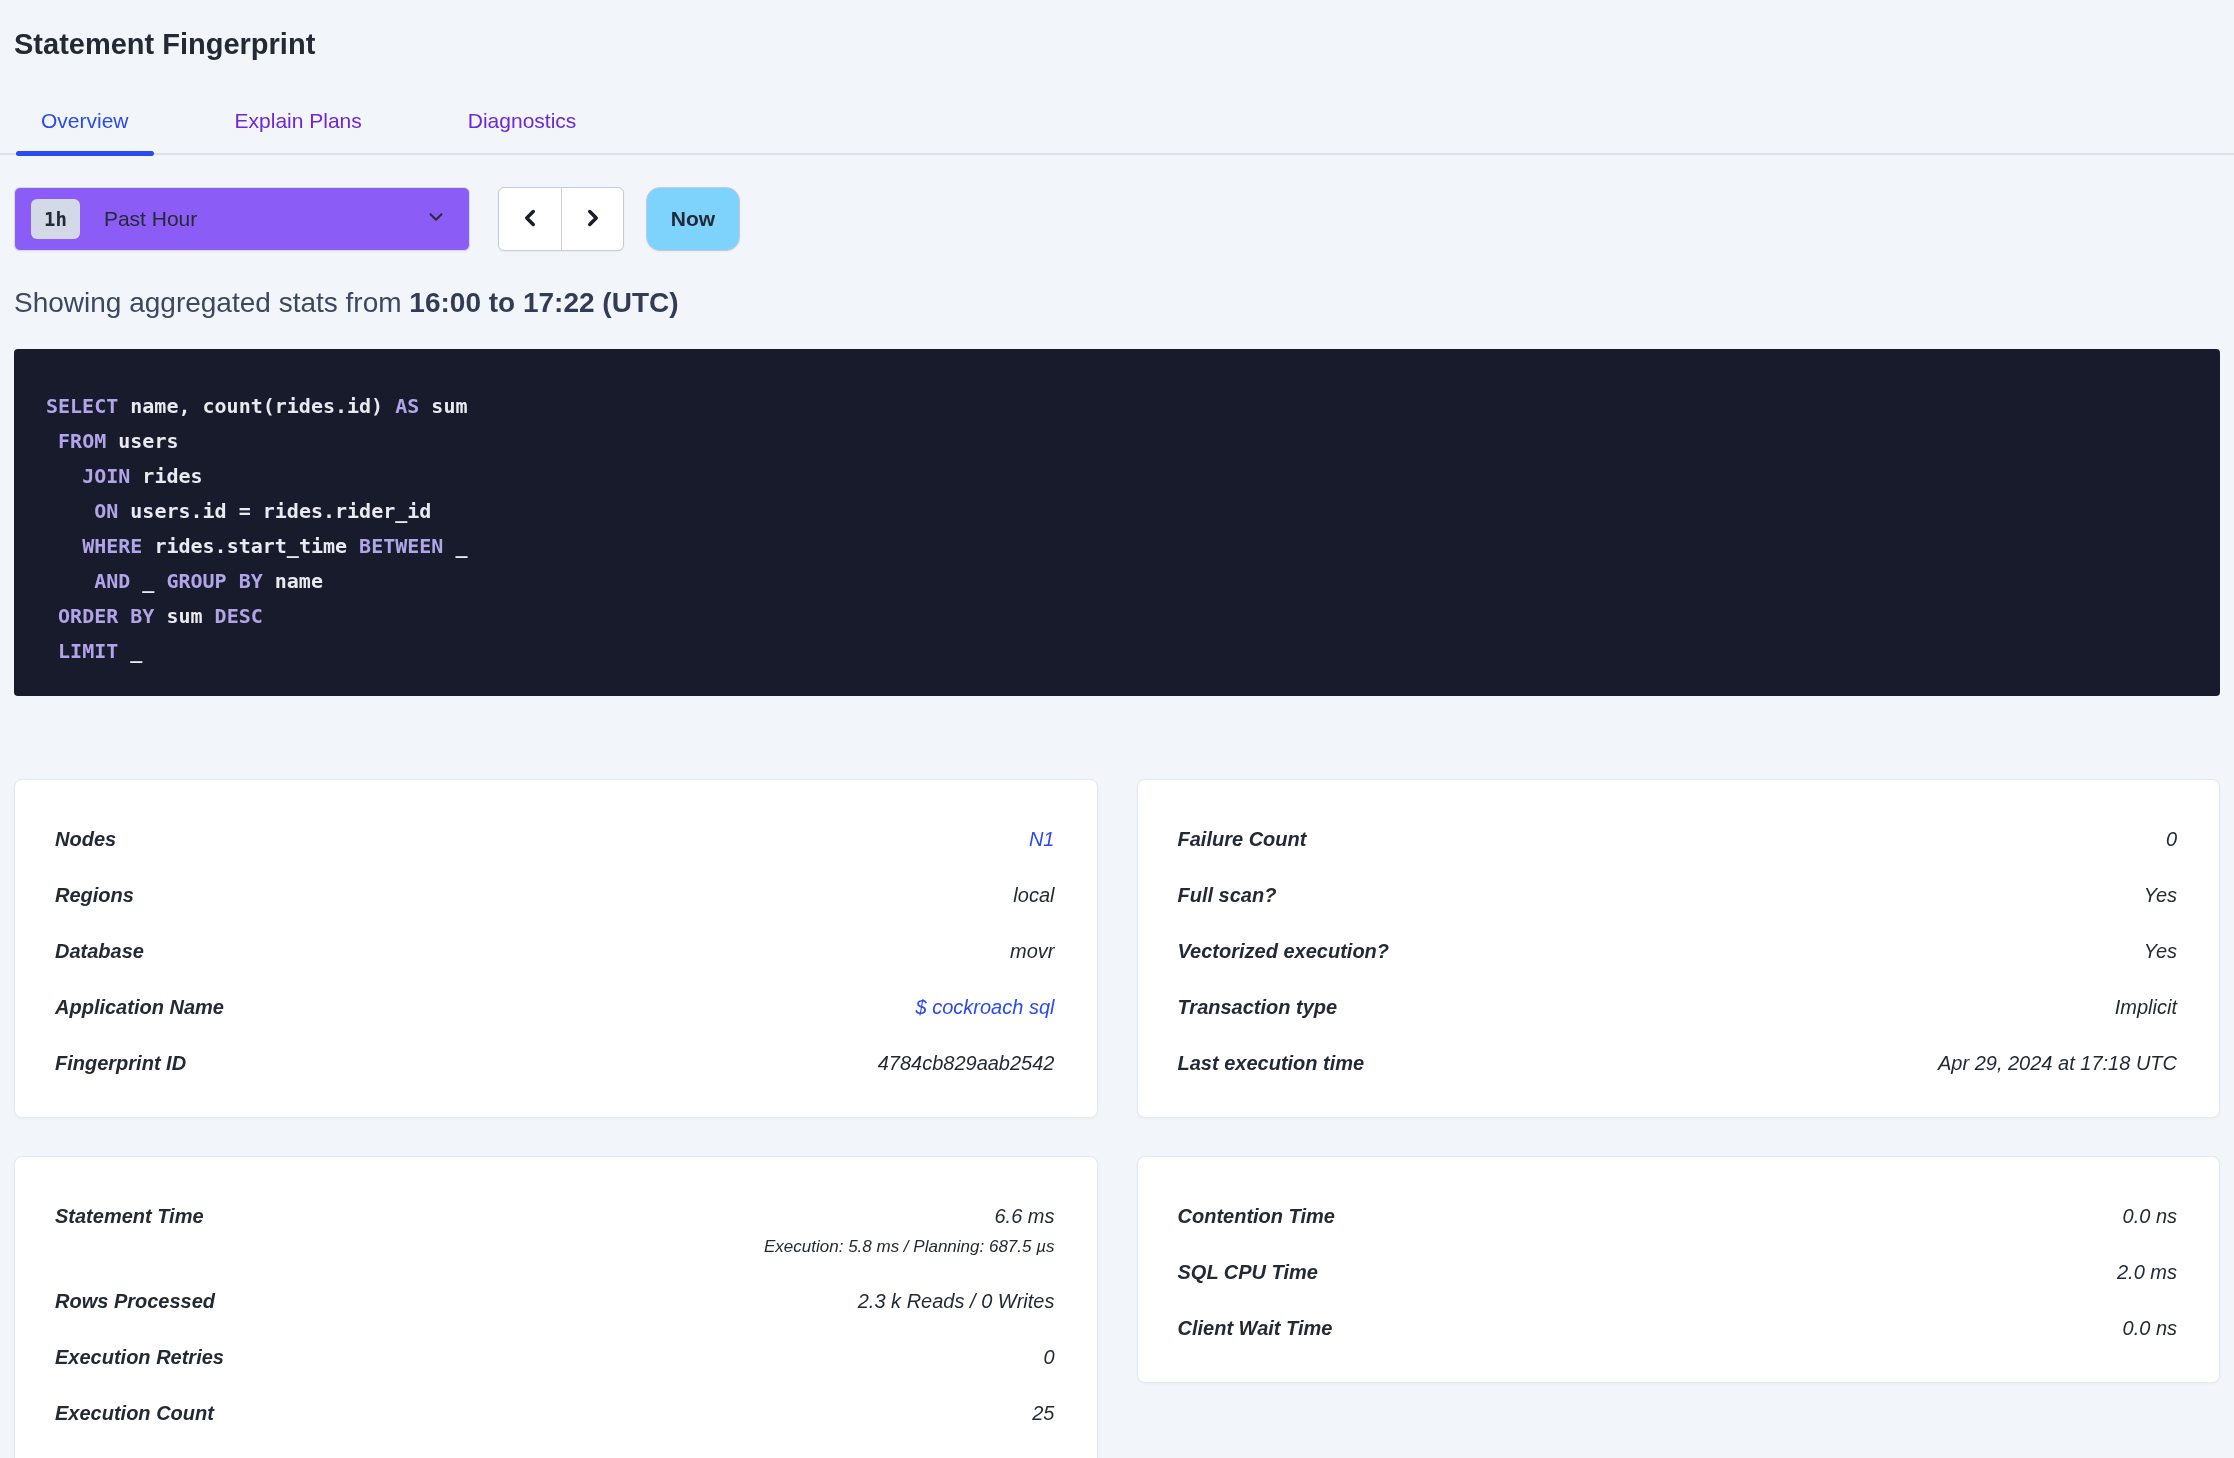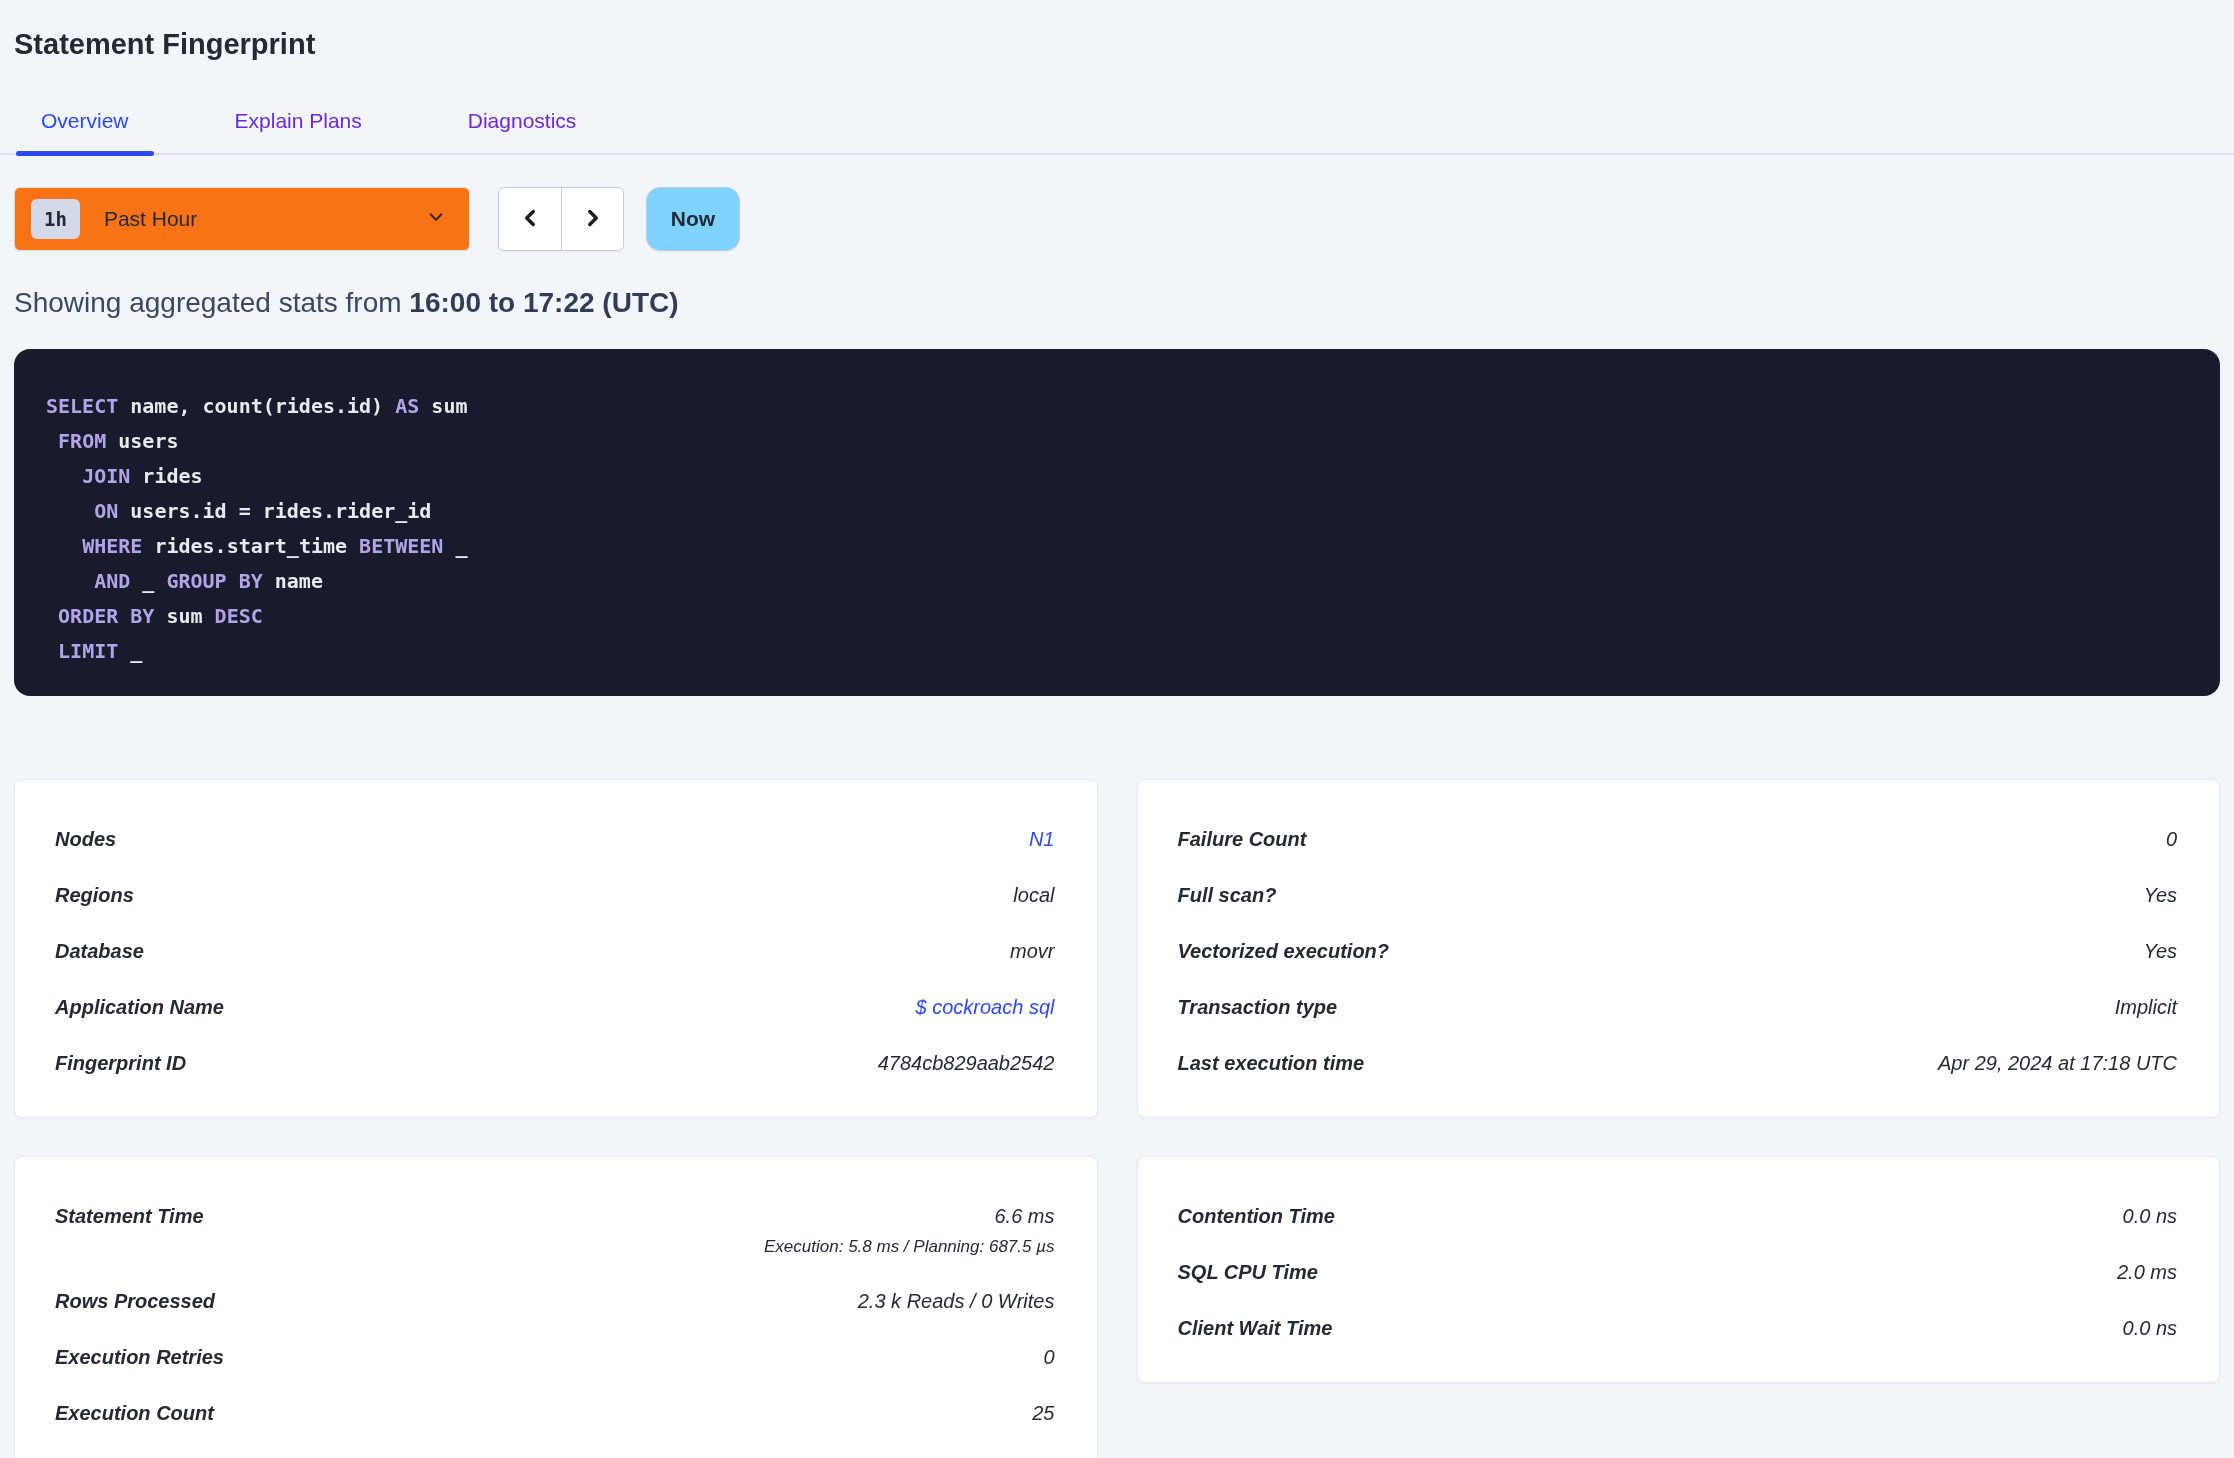--- a/index.html
+++ b/index.html
@@ -47,21 +47,21 @@
 
   
   .toolbar {
     display: flex;
     align-items: stretch;
     margin: 32px 14px 0 14px;
     height: 64px;
   }
   .time-select {
     width: 456px;
-    background: #f97316;
+    background: #8b5cf6;
     border: 1px solid #d9dde7;
     border-radius: 6px;
     display: flex;
     align-items: center;
     padding: 0 22px 0 16px;
     cursor: pointer;
     box-shadow: 0 1px 2px rgba(36,42,53,0.05);
   }
   .interval-badge {
     background: #d4d9e7;
@@ -112,21 +112,21 @@
     margin: 36px 14px 0 14px;
     font-size: 28px;
     color: #3c4760;
   }
   .stats-line b { color: #313d57; }
 
   
   .sql-box {
     margin: 30px 14px 0 14px;
     background: #171b2c;
-    border-radius: 16px;
+    border-radius: 4px;
     padding: 40px 30px 14px 32px;
     font-family: "DejaVu Sans Mono", monospace;
     font-size: 20px;
     line-height: 35px;
     font-weight: 700;
     color: #e9eaf0;
     white-space: pre;
     min-height: 347px;
   }
   .sql-box .kw { color: #b2a4e8; }

